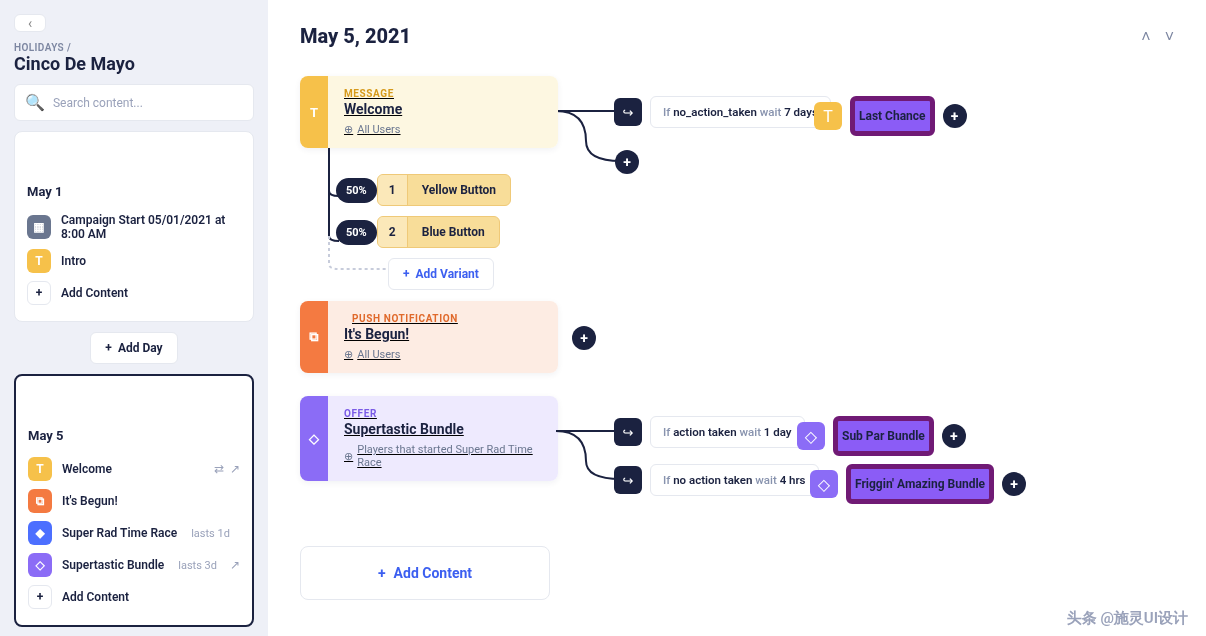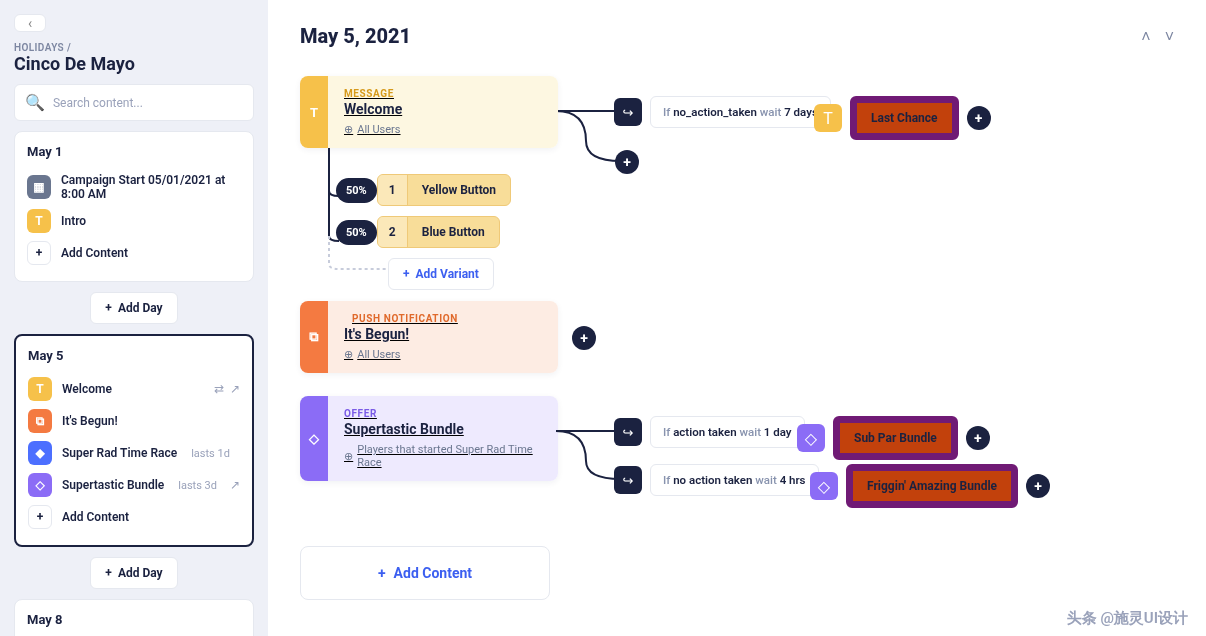--- a/index.html
+++ b/index.html
@@ -6,21 +6,21 @@
 body { background: #eef0f7; width: 1206px; height: 636px; overflow: hidden; display: flex; }
 .sidebar { width: 268px; padding: 14px; background: #eef0f7; display: flex; flex-direction: column; gap: 10px; }
 .back-btn { width: 32px; height: 32px; background: #fff; border: 1px solid #e5e8ef; border-radius: 6px; display: flex; align-items: center; justify-content: center; cursor: pointer; font-size: 14px; color: #888; }
 .crumb { font-size: 10px; letter-spacing: .04em; color: #7c86a1; font-weight: 600; }
 .page-title { font-size: 18px; font-weight: 700; color: #1b2240; }
 .search { display: flex; align-items: center; gap: 8px; background: #fff; border: 1px solid #e5e8ef; border-radius: 6px; padding: 8px 10px; }
 .search input { border: none; outline: none; font-size: 12px; flex: 1; color: #333; }
 .search input::placeholder { color: #9aa2ba; }
 .card { background: #fff; border: 1px solid #e5e8ef; border-radius: 8px; padding: 12px; }
 .card.selected { border: 2px solid #1b2240; }
-.card-title { font-size: 13px; font-weight: 700; color: #1b2240; margin-bottom: 10px; }
+.card-title { font-size: 13px; font-weight: 700; color: #1b2240; margin-bottom: 10px; margin-top: 40px; }
 .row { display: flex; align-items: center; gap: 10px; padding: 4px 0; min-height: 28px; }
 .ic { width: 24px; height: 24px; border-radius: 6px; display: flex; align-items: center; justify-content: center; font-size: 12px; font-weight: 700; color: #fff; flex-shrink: 0; }
 .ic.yellow { background: #f6c14a; }
 .ic.orange { background: #f47a41; }
 .ic.blue { background: #4c6fff; }
 .ic.purple { background: #8b6cf6; }
 .ic.slate { background: #6a768f; }
 .ic.outline { background: #fff; border: 1px solid #e5e8ef; color: #1b2240; }
 .row-text { font-size: 12px; font-weight: 600; color: #1b2240; }
 .row-sub { font-size: 11px; color: #9aa2ba; margin-left: 4px; }
@@ -52,21 +52,21 @@
 .variant { display: flex; align-items: center; }
 .pct { background: #1b2240; color: #fff; font-size: 11px; font-weight: 700; padding: 6px 10px; border-radius: 999px; }
 .var-box { display: flex; align-items: center; background: #f8dd99; border: 1px solid #efc978; border-radius: 6px; overflow: hidden; }
 .var-num { width: 30px; text-align: center; font-size: 12px; font-weight: 700; color: #1b2240; padding: 8px 0; border-right: 1px solid #efc978; background: #fbe8b9; }
 .var-label { padding: 8px 14px; font-size: 12px; font-weight: 700; color: #1b2240; }
 .add-variant { display: inline-flex; align-items: center; gap: 6px; background: #fff; border: 1px solid #e5e8ef; border-radius: 6px; padding: 8px 14px; font-size: 12px; font-weight: 700; color: #3c5ff0; cursor: pointer; }
 .result { display: flex; align-items: center; gap: 8px; }
 .result-ic { width: 28px; height: 28px; border-radius: 6px; display: flex; align-items: center; justify-content: center; color: #fff; }
 .result-ic.y { background: #f6c14a; }
 .result-ic.p { background: #8b6cf6; }
-.result-box { background: #c2410c; border: 7px solid #701a75; border-radius: 6px; padding: 8px 14px; font-size: 12px; font-weight: 700; color: #1b2240; }
+.result-box { background: #8b5cf6; border: 5px solid #701a75; border-radius: 6px; padding: 8px 4px; font-size: 12px; font-weight: 700; color: #1b2240; }
 .big-add { width: 250px; margin-top: 30px; display: flex; align-items: center; justify-content: center; gap: 8px; background: #fff; border: 1px solid #e5e8ef; border-radius: 8px; padding: 18px; font-size: 14px; font-weight: 700; color: #3c5ff0; cursor: pointer; }
 .abs { position: absolute; }
 .watermark { position: absolute; right: 18px; bottom: 8px; font-size: 15px; color: #9aa2ba; font-weight: 600; }
 svg.wire { position: absolute; pointer-events: none; }
 </style>
 </head>
 <body>
 
 <div class="sidebar">
   <div class="back-btn">‹</div>

